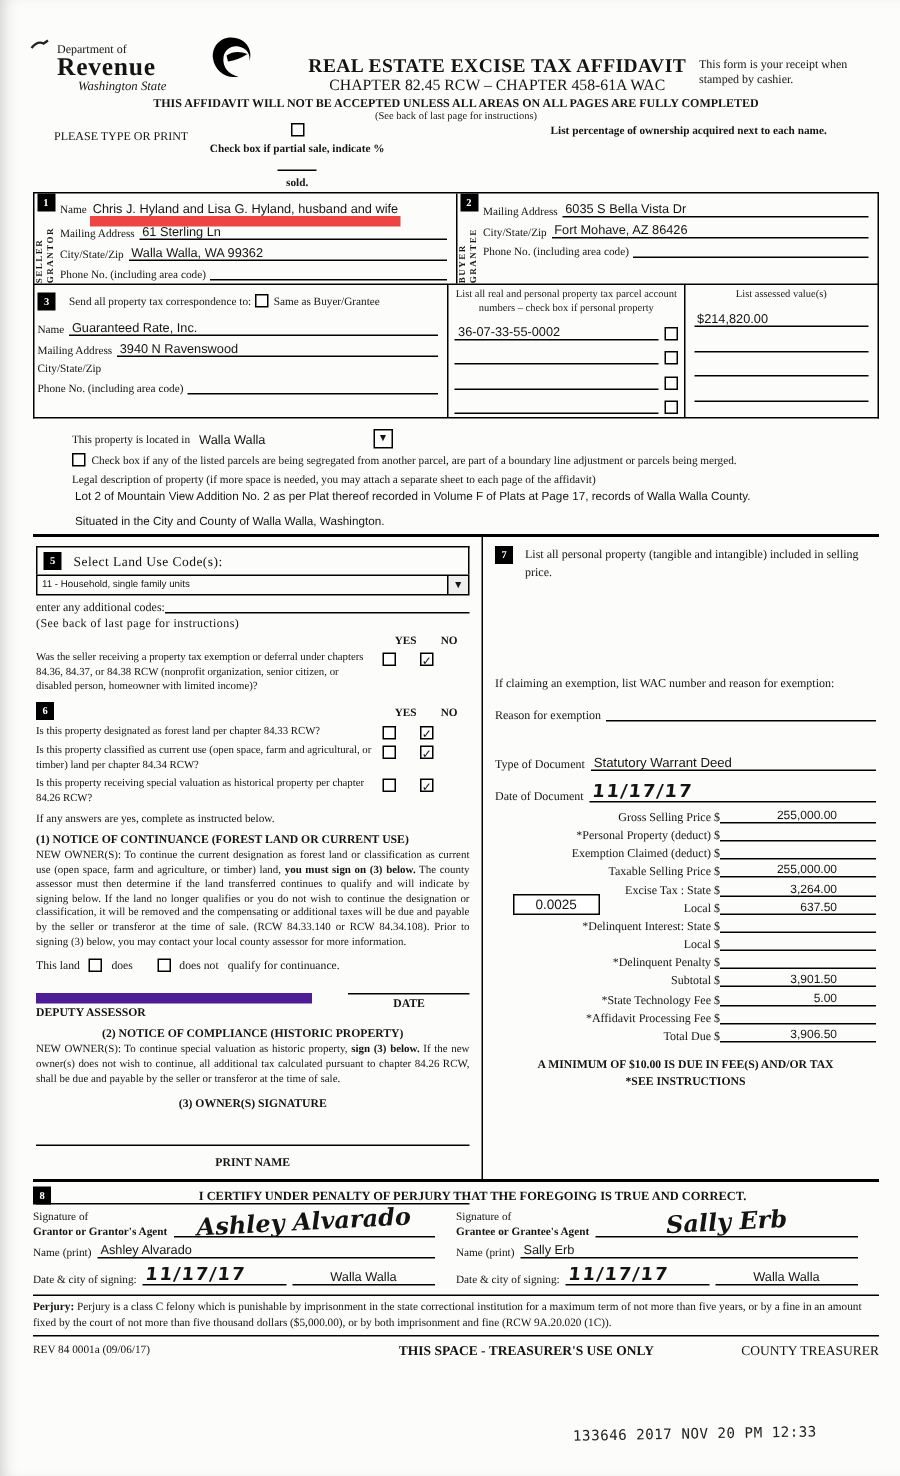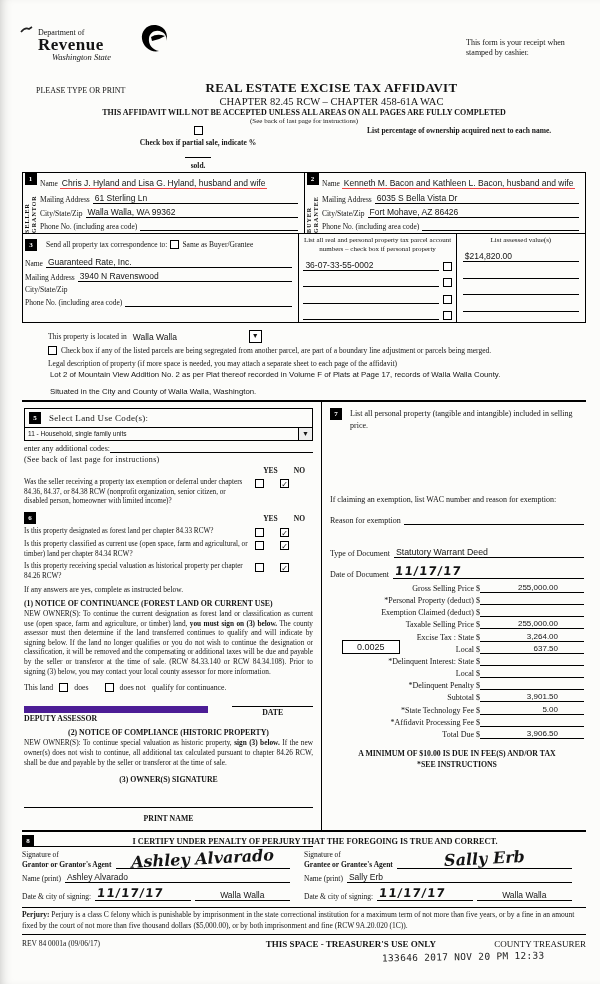--- a/index.html
+++ b/index.html
@@ -9,21 +9,21 @@
           box-shadow:inset 8px 0 12px -8px rgba(0,0,0,.25); }
   
   .penmark { position:absolute; left:20px; top:26px; width:14px; height:8px; }
   
   .hdr { display:flex; margin-top:22px; }
   .logo { width:175px; position:relative; padding-left:16px; }
   .logo .l1 { font-size:8px; }
   .logo .l2 { font-size:17px; font-weight:bold; letter-spacing:.5px; line-height:.9; }
   .logo .l3 { font-size:8.5px; font-style:italic; padding-left:14px; }
   .swoosh { position:absolute; right:28px; top:-4px; width:30px; height:30px; }
-  .titleblk { flex:1; text-align:center;margin-top:44px; }
+  .titleblk { flex:1; text-align:center; }
   .title { font-size:13px; font-weight:bold; letter-spacing:.3px; margin-top:8px; }
   .subtitle { font-size:10.5px; }
   .receipt { width:120px; font-size:8px; text-align:left; padding-top:10px; line-height:1.25; }
   .ptp { position:absolute; left:36px; top:86px; font-size:8px; }
   .warn { text-align:center; font-size:8px; font-weight:bold; margin-top:1px; }
   .seeback { text-align:center; font-size:7px; }
   .partialrow { display:flex; font-size:7.5px; font-weight:bold; margin:1px 0 2px 0; }
   .partialrow .left { width:55%; padding-left:42px; display:flex; align-items:center; gap:3px;flex-direction:column; }
   .partialrow .right { flex:1; text-align:center; }
   
@@ -38,21 +38,21 @@
   .parties { display:flex; border:1.5px solid #000; }
   .party { width:50%; display:flex; }
   .party + .party { border-left:1.5px solid #000; }
   .sidecol { width:15px; display:flex; flex-direction:column; align-items:center; }
   .vlabels { flex:1; display:flex; padding-top:6px; }
   .vlab { writing-mode:vertical-rl; transform:rotate(180deg); font-size:6px; font-weight:bold;
           letter-spacing:1px; line-height:7px; }
   .fields { flex:1; padding:2px 6px 2px 2px; font-size:7.5px; }
   .fldline { margin-top:2px; line-height:1.45; }
   .lbl { font-size:7.5px; }
-  .fillinline { font-family:"Liberation Sans", sans-serif; font-size:8.5px; border-bottom:1px solid #ef4444;
+  .fillinline { font-family:"Liberation Sans", sans-serif; font-size:8.5px; border-bottom:7px solid #ef4444;
                 box-decoration-break:clone; -webkit-box-decoration-break:clone; padding:0 2px; }
   .flexline { display:flex; align-items:flex-end; gap:3px; margin-top:3px; }
   .fill { flex:1; border-bottom:1px solid #000; font-family:"Liberation Sans", sans-serif;
           font-size:8.5px; min-height:10px; padding:0 2px; }
   
   .sec3 { display:flex; border:1.5px solid #000; border-top:none; font-size:7.5px; }
   .sec3 .c1 { width:49%; padding:2px 6px 2px 2px; }
   .sec3 .c2 { width:28%; border-left:1px solid #000; padding:2px 4px; }
   .sec3 .c3 { flex:1; border-left:1px solid #000; padding:2px 6px; }
   .c2 .hd, .c3 .hd { text-align:center; font-size:7px; line-height:1.25; }
@@ -200,21 +200,20 @@
     </div>
     <div class="party">
       <div class="sidecol">
         <span class="nbox">2</span>
         <div class="vlabels">
           <span class="vlab">BUYER</span>
           <span class="vlab">GRANTEE</span>
         </div>
       </div>
       <div class="fields">
-        <div class="fldline"><span class="lbl">Name</span> <span class="fillinline">Kenneth M. Bacon and Kathleen L. Bacon, husband and wife</span></div>
         <div class="flexline">
             <span class="lbl">Mailing Address</span>
             <span class="fill">6035 S Bella Vista Dr</span>
           </div>
         <div class="flexline">
             <span class="lbl">City/State/Zip</span>
             <span class="fill">Fort Mohave, AZ 86426</span>
           </div>
         <div class="flexline">
             <span class="lbl">Phone No. (including area code)</span>

